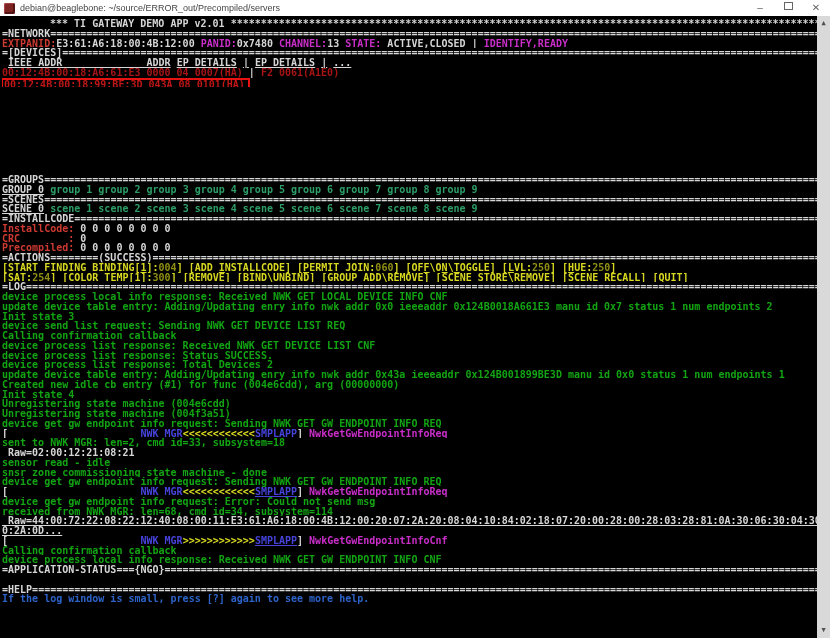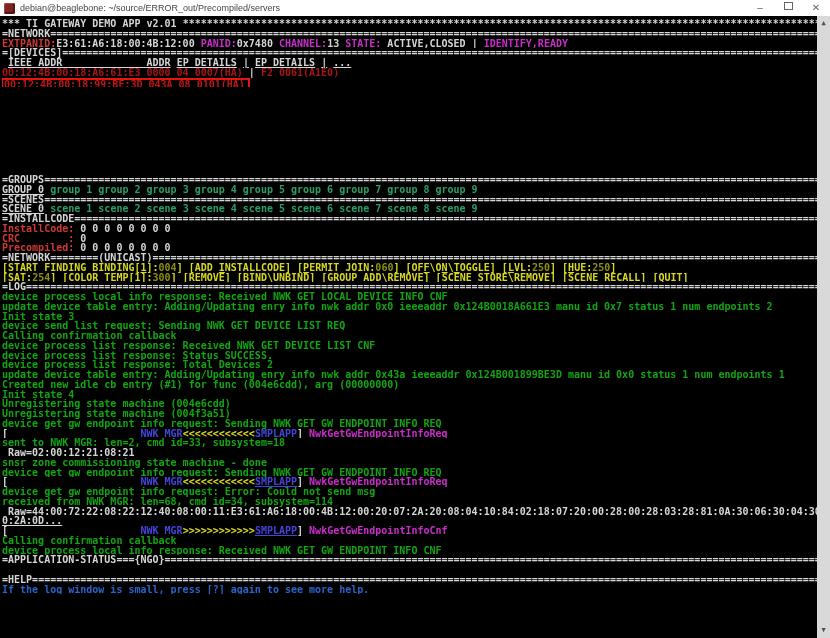--- a/index.html
+++ b/index.html
@@ -32,21 +32,21 @@
 <div id="window">
   <div id="titlebar">
     <span id="app-icon"></span>
     <span id="wtitle">debian@beaglebone: ~/source/ERROR_out/Precompiled/servers</span>
     <span class="winctl">–</span>
     <span class="winctl" id="max-btn"><span></span></span>
     <span class="winctl">✕</span>
   </div>
 
   <div id="term">
-      <div class="row"><span style="color: rgb(214, 214, 214);">*** TI GATEWAY DEMO APP v2.01 </span><span style="color: rgb(214, 214, 214);">**********************************************************************************************************************************</span></div>
+      <div class="row"><span style="color: rgb(214, 214, 214); margin-left: 48px;">*** TI GATEWAY DEMO APP v2.01 </span><span style="color: rgb(214, 214, 214);">**********************************************************************************************************************************</span></div>
       <div class="row"><span style="color: rgb(214, 214, 214);">=NETWORK</span><span style="color: rgb(214, 214, 214);">============================================================================================================================================</span></div>
       <div class="row"><span style="color: rgb(205, 58, 50);">EXTPANID:</span><span style="color: rgb(214, 214, 214);">E3:61:A6:18:00:4B:12:00 </span><span style="color: rgb(201, 46, 201);">PANID:</span><span style="color: rgb(214, 214, 214);">0x7480 </span><span style="color: rgb(201, 46, 201);">CHANNEL:</span><span style="color: rgb(214, 214, 214);">13 </span><span style="color: rgb(201, 46, 201);">STATE: </span><span style="color: rgb(214, 214, 214);">ACTIVE,CLOSED | </span><span style="color: rgb(201, 46, 201);">IDENTIFY,READY</span></div>
       <div class="row"><span style="color: rgb(214, 214, 214);">=[DEVICES]</span><span style="color: rgb(214, 214, 214);">============================================================================================================================================</span></div>
       <div class="row"><span style="color: rgb(214, 214, 214);"> </span><span class="u" style="color: rgb(214, 214, 214);">IEEE ADDR              ADDR</span><span style="color: rgb(214, 214, 214);"> </span><span class="u" style="color: rgb(214, 214, 214);">EP DETAILS</span><span style="color: rgb(214, 214, 214);"> </span><span class="u" style="color: rgb(214, 214, 214);">|</span><span style="color: rgb(214, 214, 214);"> </span><span class="u" style="color: rgb(214, 214, 214);">EP DETAILS</span><span style="color: rgb(214, 214, 214);"> </span><span class="u" style="color: rgb(214, 214, 214);">|</span><span style="color: rgb(214, 214, 214);"> </span><span class="u" style="color: rgb(214, 214, 214);">...</span></div>
       <div class="row"><span style="color: rgb(168, 20, 20);">00:12:4B:00:18:A6:61:E3 0000 04 0007(HA) </span><span style="color: rgb(214, 214, 214);">|</span><span style="color: rgb(168, 20, 20);"> F2 0061(A1E0)</span></div>
       <div class="row"><span class="selbox"><span style="color: rgb(192, 22, 22);">00:12:4B:00:18:99:BE:3D 043A 08 0101(HA)</span></span></div>
       <div class="row">&nbsp;</div>
       <div class="row">&nbsp;</div>
       <div class="row">&nbsp;</div>
       <div class="row">&nbsp;</div>
@@ -56,41 +56,42 @@
       <div class="row">&nbsp;</div>
       <div class="row">&nbsp;</div>
       <div class="row"><span style="color: rgb(214, 214, 214);">=GROUPS</span><span style="color: rgb(214, 214, 214);">============================================================================================================================================</span></div>
       <div class="row"><span class="u" style="color: rgb(214, 214, 214);">GROUP_0</span><span style="color: rgb(45, 158, 103);"> group_1 group_2 group_3 group_4 group_5 group_6 group_7 group_8 group_9</span></div>
       <div class="row"><span style="color: rgb(214, 214, 214);">=SCENES</span><span style="color: rgb(214, 214, 214);">============================================================================================================================================</span></div>
       <div class="row"><span class="u" style="color: rgb(214, 214, 214);">SCENE_0</span><span style="color: rgb(45, 158, 103);"> scene_1 scene_2 scene_3 scene_4 scene_5 scene_6 scene_7 scene_8 scene_9</span></div>
       <div class="row"><span style="color: rgb(214, 214, 214);">=INSTALLCODE</span><span style="color: rgb(214, 214, 214);">============================================================================================================================================</span></div>
       <div class="row"><span style="color: rgb(205, 58, 50);">InstallCode: </span><span style="color: rgb(214, 214, 214);">0 0 0 0 0 0 0 0</span></div>
       <div class="row"><span style="color: rgb(205, 58, 50);">CRC        : </span><span style="color: rgb(214, 214, 214);">0</span></div>
       <div class="row"><span style="color: rgb(205, 58, 50);">Precompiled: </span><span style="color: rgb(214, 214, 214);">0 0 0 0 0 0 0 0</span></div>
-      <div class="row"><span style="color: rgb(214, 214, 214);">=NETWORK========(UNICAST)</span><span style="color: rgb(214, 214, 214);">============================================================================================================================================</span></div>
+      <div class="row"><span style="color: rgb(214, 214, 214);">=ACTIONS========(SUCCESS)</span><span style="color: rgb(214, 214, 214);">============================================================================================================================================</span></div>
       <div class="row"><span style="color: rgb(216, 216, 34);">[START_FINDING_BINDING[</span><span class="u" style="color: rgb(216, 216, 34);">1</span><span style="color: rgb(216, 216, 34);">]:</span><span style="color: rgb(143, 143, 19);">004</span><span style="color: rgb(216, 216, 34);">] [ADD_</span><span class="u" style="color: rgb(216, 216, 34);">I</span><span style="color: rgb(216, 216, 34);">NSTALLCODE] [</span><span class="u" style="color: rgb(216, 216, 34);">P</span><span style="color: rgb(216, 216, 34);">ERMIT_JOIN:</span><span style="color: rgb(143, 143, 19);">060</span><span style="color: rgb(216, 216, 34);">] [OF</span><span class="u" style="color: rgb(216, 216, 34);">F</span><span style="color: rgb(216, 216, 34);">\O</span><span class="u" style="color: rgb(216, 216, 34);">N</span><span style="color: rgb(216, 216, 34);">\</span><span class="u" style="color: rgb(216, 216, 34);">T</span><span style="color: rgb(216, 216, 34);">OGGLE] [</span><span class="u" style="color: rgb(216, 216, 34);">L</span><span style="color: rgb(216, 216, 34);">VL:</span><span style="color: rgb(143, 143, 19);">250</span><span style="color: rgb(216, 216, 34);">] [</span><span class="u" style="color: rgb(216, 216, 34);">H</span><span style="color: rgb(216, 216, 34);">UE:</span><span style="color: rgb(143, 143, 19);">250</span><span style="color: rgb(216, 216, 34);">]</span></div>
       <div class="row"><span style="color: rgb(216, 216, 34);">[</span><span class="u" style="color: rgb(216, 216, 34);">S</span><span style="color: rgb(216, 216, 34);">AT:</span><span style="color: rgb(143, 143, 19);">254</span><span style="color: rgb(216, 216, 34);">] [COLOR_TEMP[</span><span class="u" style="color: rgb(216, 216, 34);">1</span><span style="color: rgb(216, 216, 34);">]:</span><span style="color: rgb(143, 143, 19);">300</span><span style="color: rgb(216, 216, 34);">] [</span><span class="u" style="color: rgb(216, 216, 34);">R</span><span style="color: rgb(216, 216, 34);">EMOVE] [BIN</span><span class="u" style="color: rgb(216, 216, 34);">D</span><span style="color: rgb(216, 216, 34);">\</span><span class="u" style="color: rgb(216, 216, 34);">U</span><span style="color: rgb(216, 216, 34);">NBIND] [</span><span class="u" style="color: rgb(216, 216, 34);">G</span><span style="color: rgb(216, 216, 34);">ROUP_ADD\RE</span><span class="u" style="color: rgb(216, 216, 34);">M</span><span style="color: rgb(216, 216, 34);">OVE] [SCENE_STORE\REMO</span><span class="u" style="color: rgb(216, 216, 34);">V</span><span style="color: rgb(216, 216, 34);">E] [SCENE_RE</span><span class="u" style="color: rgb(216, 216, 34);">C</span><span style="color: rgb(216, 216, 34);">ALL] [</span><span class="u" style="color: rgb(216, 216, 34);">Q</span><span style="color: rgb(216, 216, 34);">UIT]</span></div>
       <div class="row"><span style="color: rgb(214, 214, 214);">=LOG</span><span style="color: rgb(214, 214, 214);">============================================================================================================================================</span></div>
       <div class="row"><span style="color: rgb(18, 164, 18);">device_process_local_info_response: Received NWK_GET_LOCAL_DEVICE_INFO_CNF</span></div>
       <div class="row"><span style="color: rgb(18, 164, 18);">update_device_table_entry: Adding/Updating enry info nwk_addr 0x0 ieeeaddr 0x124B0018A661E3 manu id 0x7 status 1 num endpoints 2</span></div>
       <div class="row"><span style="color: rgb(18, 164, 18);">Init state 3</span></div>
       <div class="row"><span style="color: rgb(18, 164, 18);">device_send_list_request: Sending NWK_GET_DEVICE_LIST_REQ</span></div>
       <div class="row"><span style="color: rgb(18, 164, 18);">Calling confirmation callback</span></div>
       <div class="row"><span style="color: rgb(18, 164, 18);">device_process_list_response: Received NWK_GET_DEVICE_LIST_CNF</span></div>
       <div class="row"><span style="color: rgb(18, 164, 18);">device_process_list_response: Status SUCCESS.</span></div>
       <div class="row"><span style="color: rgb(18, 164, 18);">device_process_list_response: Total Devices 2</span></div>
       <div class="row"><span style="color: rgb(18, 164, 18);">update_device_table_entry: Adding/Updating enry info nwk_addr 0x43a ieeeaddr 0x124B001899BE3D manu id 0x0 status 1 num endpoints 1</span></div>
       <div class="row"><span style="color: rgb(18, 164, 18);">Created new idle_cb entry (#1) for func (004e6cdd), arg (00000000)</span></div>
       <div class="row"><span style="color: rgb(18, 164, 18);">Init state 4</span></div>
       <div class="row"><span style="color: rgb(18, 164, 18);">Unregistering state machine (004e6cdd)</span></div>
       <div class="row"><span style="color: rgb(18, 164, 18);">Unregistering state machine (004f3a51)</span></div>
       <div class="row"><span style="color: rgb(18, 164, 18);">device_get_gw_endpoint_info_request: Sending NWK_GET_GW_ENDPOINT_INFO_REQ</span></div>
       <div class="row"><span style="color: rgb(214, 214, 214);">[</span><span style="color: rgb(214, 214, 214);">                      </span><span style="color: rgb(69, 67, 218);">NWK_MGR</span><span style="color: rgb(216, 216, 34);">&lt;&lt;&lt;&lt;&lt;&lt;&lt;&lt;&lt;&lt;&lt;&lt;</span><span class="u" style="color: rgb(69, 67, 218);">SMPLAPP</span><span style="color: rgb(214, 214, 214);">] </span><span style="color: rgb(201, 46, 201);">NwkGetGwEndpointInfoReq</span></div>
       <div class="row"><span style="color: rgb(18, 164, 18);">sent to NWK_MGR: len=2, cmd_id=33, subsystem=18</span></div>
       <div class="row"><span style="color: rgb(214, 214, 214);"> Raw=02:00:12:21:08:21</span></div>
+      <div class="row"><span style="color: rgb(18, 164, 18);">sensor read - idle</span></div>
       <div class="row"><span style="color: rgb(18, 164, 18);">snsr_zone_commissioning_state_machine - done</span></div>
       <div class="row"><span style="color: rgb(18, 164, 18);">device_get_gw_endpoint_info_request: Sending NWK_GET_GW_ENDPOINT_INFO_REQ</span></div>
       <div class="row"><span style="color: rgb(214, 214, 214);">[</span><span style="color: rgb(214, 214, 214);">                      </span><span style="color: rgb(69, 67, 218);">NWK_MGR</span><span style="color: rgb(216, 216, 34);">&lt;&lt;&lt;&lt;&lt;&lt;&lt;&lt;&lt;&lt;&lt;&lt;</span><span class="u" style="color: rgb(69, 67, 218);">SMPLAPP</span><span style="color: rgb(214, 214, 214);">] </span><span style="color: rgb(201, 46, 201);">NwkGetGwEndpointInfoReq</span></div>
       <div class="row"><span style="color: rgb(18, 164, 18);">device_get_gw_endpoint_info_request: Error: Could not send msg</span></div>
       <div class="row"><span style="color: rgb(18, 164, 18);">received from NWK_MGR: len=68, cmd_id=34, subsystem=114</span></div>
       <div class="row"><span class="u" style="color: rgb(214, 214, 214);"> Raw=44:00:72:22:08:22:12:40:08:00:11:E3:61:A6:18:00:4B:12:00:20:07:2A:20:08:04:10:84:02:18:07:20:00:28:00:28:03:28:81:0A:30:06:30:04:30:05:30:80:0A:30:09:30:81:02:30:2</span></div>
       <div class="row"><span class="u" style="color: rgb(214, 214, 214);">0:2A:0D...</span></div>
       <div class="row"><span style="color: rgb(214, 214, 214);">[</span><span style="color: rgb(214, 214, 214);">                      </span><span style="color: rgb(69, 67, 218);">NWK_MGR</span><span style="color: rgb(216, 216, 34);">&gt;&gt;&gt;&gt;&gt;&gt;&gt;&gt;&gt;&gt;&gt;&gt;</span><span class="u" style="color: rgb(69, 67, 218);">SMPLAPP</span><span style="color: rgb(214, 214, 214);">] </span><span style="color: rgb(201, 46, 201);">NwkGetGwEndpointInfoCnf</span></div>
       <div class="row"><span style="color: rgb(18, 164, 18);">Calling confirmation callback</span></div>
       <div class="row"><span style="color: rgb(18, 164, 18);">device_process_local_info_response: Received NWK_GET_GW_ENDPOINT_INFO_CNF</span></div>

